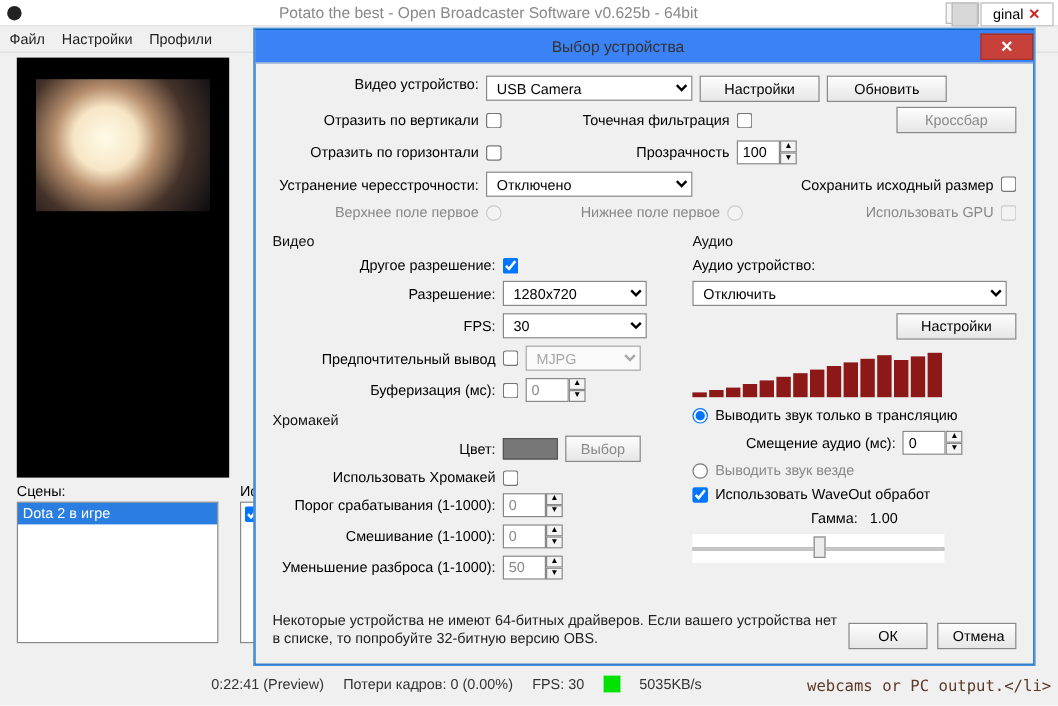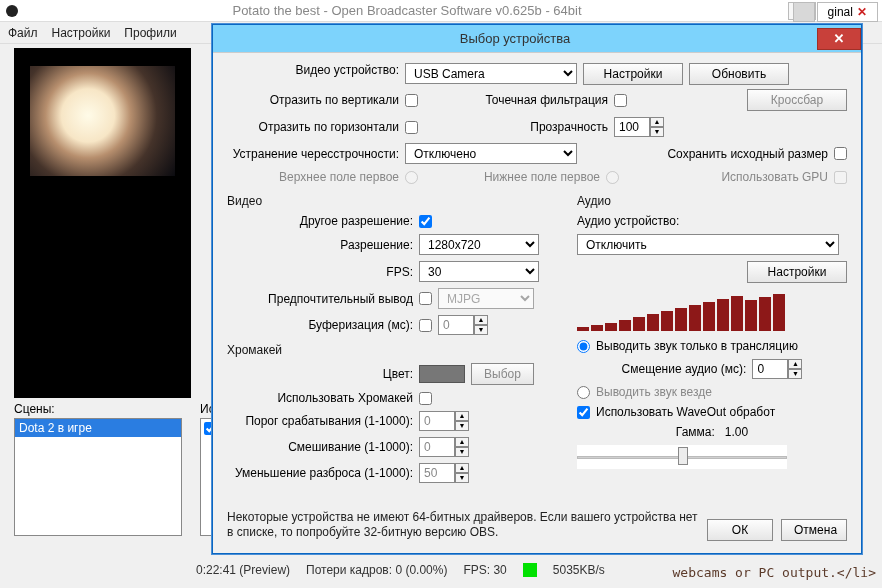--- a/index.html
+++ b/index.html
@@ -18,32 +18,32 @@
 .preview-area { position: absolute; left: 14px; top: 48px; width: 177px; height: 350px; background: #000; display:flex; align-items:flex-start; justify-content:center; }
 .preview-content { margin-top:18px; width: 145px; height: 110px; background: radial-gradient(circle at 40% 45%, #fffbe8 0%, #f7e6c6 25%, #b78f6e 40%, #45332a 65%, #0b0b10 100%); }
 
 .lower-panels { position: absolute; left: 14px; top: 402px; width: 400px; }
 .panel-label { font-size: 12px; margin-bottom: 2px; }
 .listbox { border: 1px solid #888; background: #fff; height: 118px; width: 168px; }
 .listbox .item { background: #2a7de1; color: #fff; padding: 2px 4px; }
 .checkbox-list { border: 1px solid #888; background: #fff; height: 118px; width: 200px; padding:3px; }
 .checkbox-row { display:flex; align-items:center; gap:4px; }
 
-.statusbar { position:absolute; left:196px; bottom:8px; width:680px; height:20px; display:flex; align-items:center; gap:16px; color:#333; }
+.statusbar { position:absolute; left:176px; bottom:8px; width:680px; height:20px; display:flex; align-items:center; gap:16px; color:#333; }
 .status-green { width:14px; height:14px; background:#00e100; display:inline-block; }
 
 
 .tab-strip { position:absolute; right:4px; top:2px; display:flex; gap:2px; }
 .tab { background:#d8d8d8; padding:2px 10px; font-size:11px; display:flex; align-items:center; gap:4px; border:1px solid #bbb; }
 .tab.active { background:#fff; }
 .tab .close { color:#c22; font-weight:bold; }
 
 
 .dialog { position:absolute; left:212px; top:24px; width:650px; height:530px; background:#f0f0f0; border:1px solid #0a66c2; box-shadow: 0 0 0 1px #4a8fd6; }
-.dlg-titlebar { height:28px; background:#7dd3fc; display:flex; align-items:center; border-bottom:1px solid #ccc; }
+.dlg-titlebar { height:28px; background:#3b82f6; display:flex; align-items:center; border-bottom:1px solid #ccc; }
 .dlg-title { flex:1; text-align:center; color:#333; font-size:13px; }
 .dlg-close { width:44px; height:22px; background:#c8403a; border:1px solid #a03028; color:#fff; font-size:13px; text-align:center; line-height:20px; font-weight:bold; }
 
 .dlg-body { padding: 10px 14px 10px 14px; position:relative; height: calc(100% - 28px); }
 
 .row { display:flex; align-items:center; margin-bottom:6px; gap:6px; }
 .lbl-r { text-align:right; }
 .group-title { color:#111; margin: 4px 0 6px 0; }
 select, input[type=text], input[type=number] { border:1px solid #888; background:#fff; height:20px; padding: 0 4px; font-size:12px; }
 select { height:21px; }

